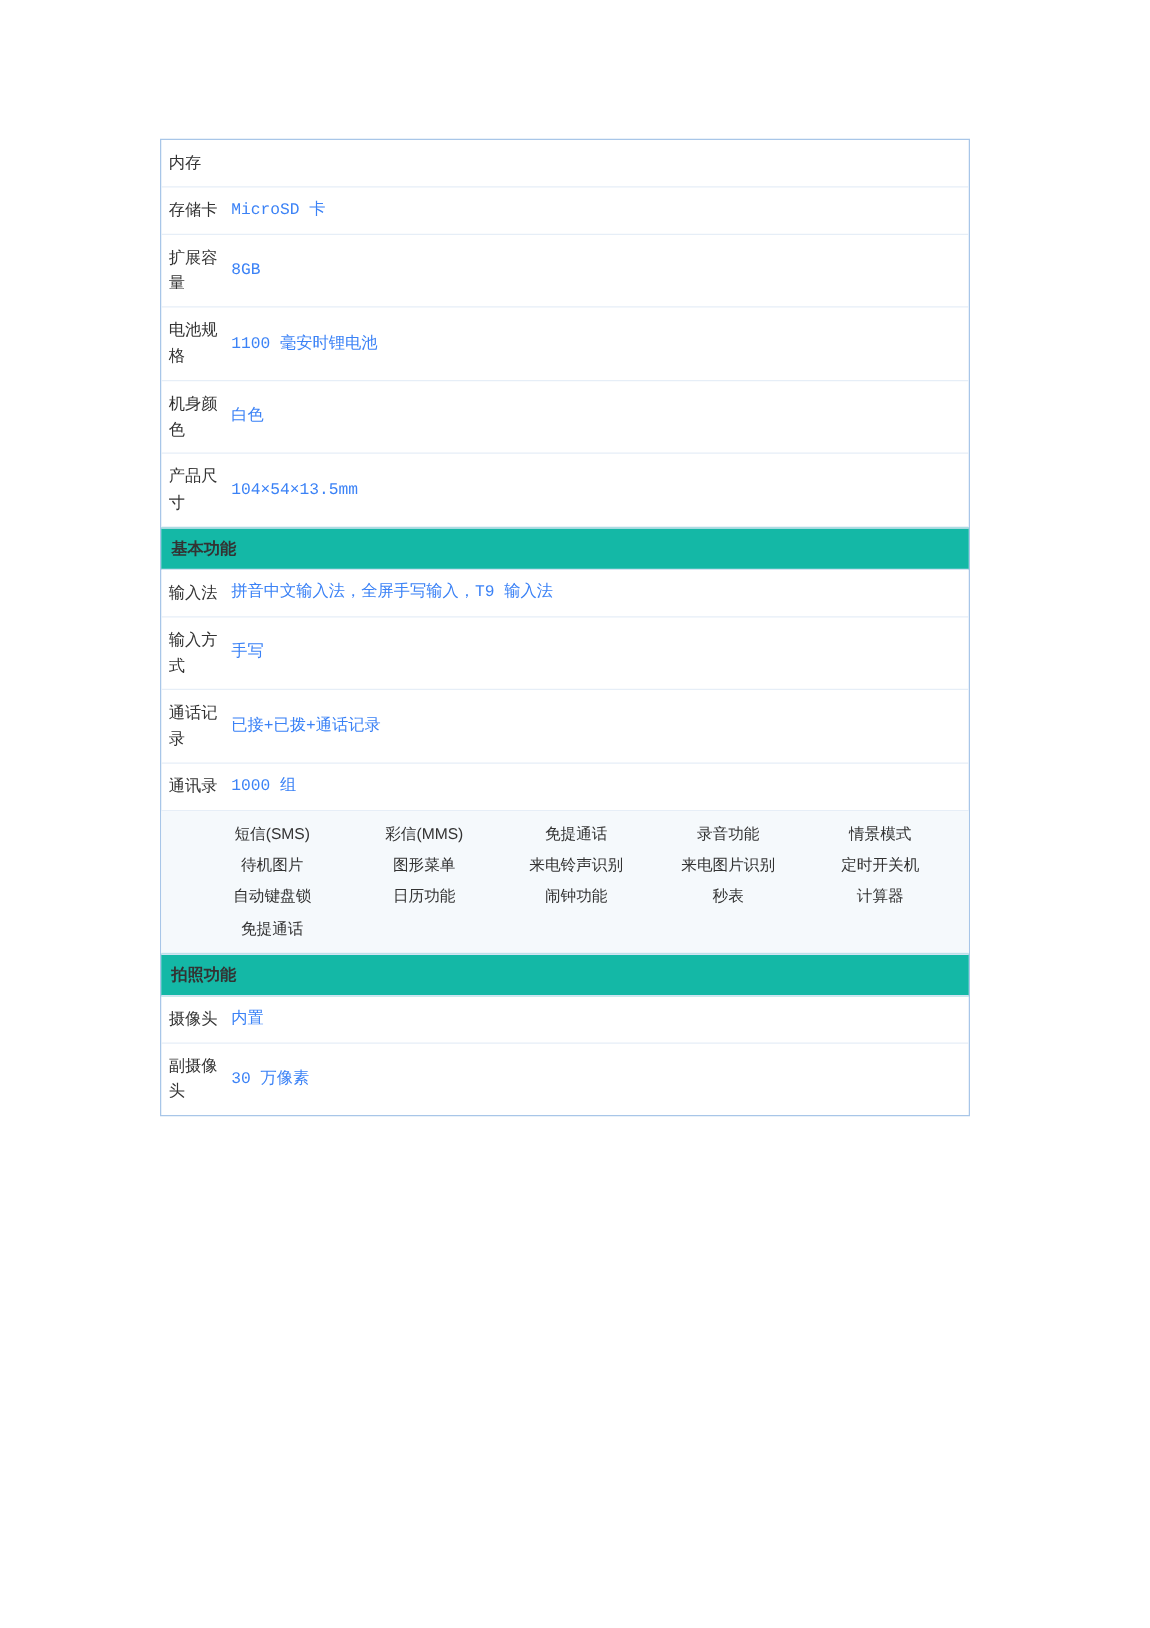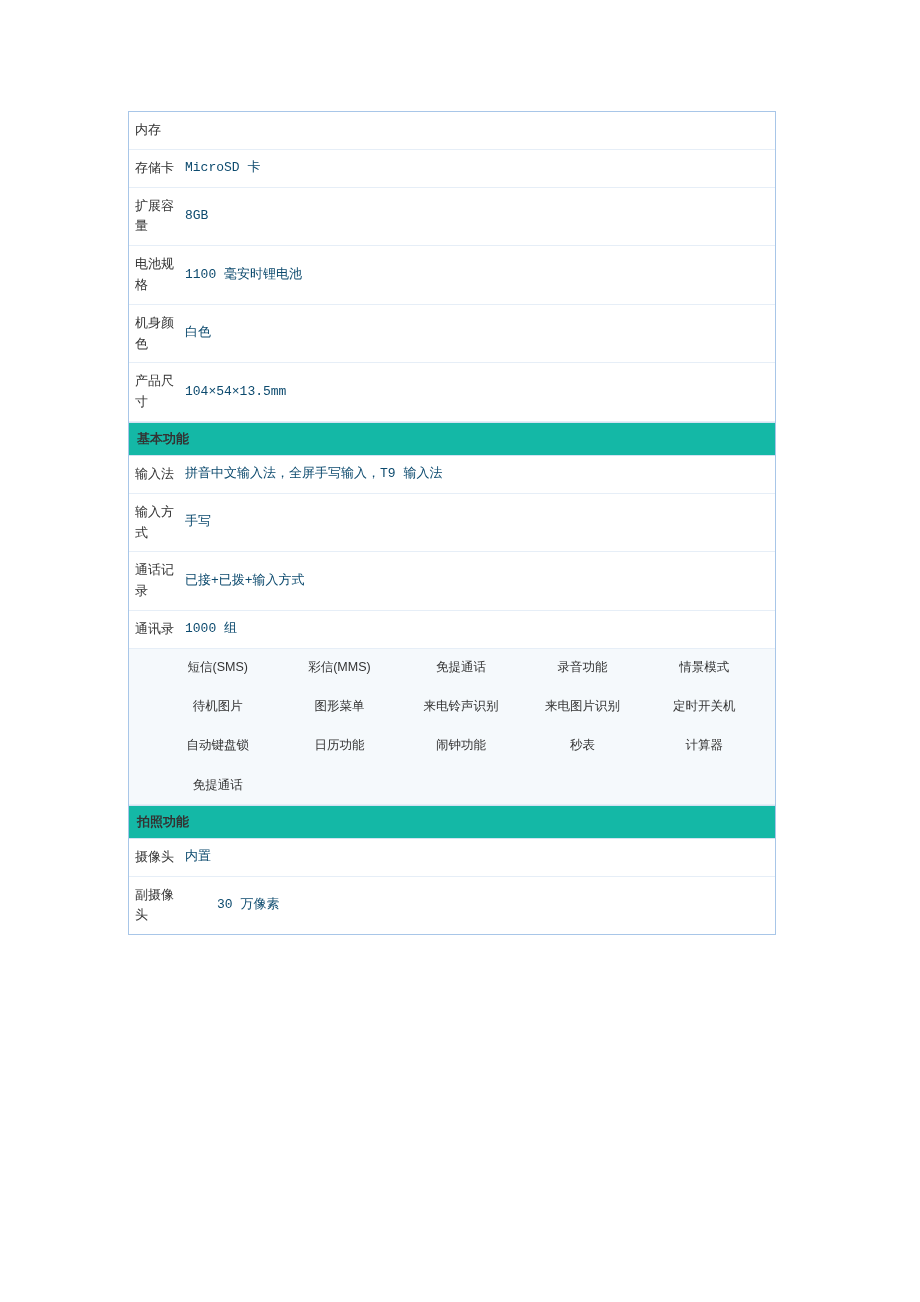--- a/index.html
+++ b/index.html
@@ -23,50 +23,50 @@
     width: 648px;
     border: 1px solid #a8c6e8;
     box-sizing: border-box;
   }
   .row {
     display: flex;
     align-items: center;
     padding: 8px 10px 8px 6px;
     border-bottom: 1px solid #e6eef7;
   }
-  .row:last-child { border-bottom: none; gap: 32px; }
+  .row:last-child { border-bottom: none; }
   .label-cell {
     width: 40px;
     flex-shrink: 0;
     text-align: left;
     color: #333;
     line-height: 1.6;
   }
   .value-cell {
     flex: 1;
     padding-left: 10px;
-    color: #0c4a6e;
+    color: #3b82f6;
     line-height: 1.6;
     font-family: Consolas, "Courier New", monospace, "Microsoft YaHei";
   }
   .section-header {
     background: #14b8a6;
     padding: 7px 8px;
     font-weight: bold;
     color: #333;
     border-bottom: 1px solid #d3e3f2;
     border-top: 1px solid #d3e3f2;
   }
   .feature-grid {
     display: grid;
     grid-template-columns: repeat(5, 1fr);
     padding: 6px 10px 6px 28px;
     background: #f5f9fc;
     border-bottom: 1px solid #e6eef7;
-    row-gap: 14px;
+    row-gap: 0;
   }
   .feature-item {
     text-align: center;
     padding: 2px 4px;
     color: #333;
     font-size: 12.5px;
     line-height: 1.7;
   }
 </style>
 </head>
@@ -105,21 +105,21 @@
     <div class="row">
       <div class="label-cell">输入法</div>
       <div class="value-cell">拼音中文输入法，全屏手写输入，T9 输入法</div>
     </div>
     <div class="row">
       <div class="label-cell">输入方式</div>
       <div class="value-cell">手写</div>
     </div>
     <div class="row">
       <div class="label-cell">通话记录</div>
-      <div class="value-cell">已接+已拨+输入方式</div>
+      <div class="value-cell">已接+已拨+通话记录</div>
     </div>
     <div class="row">
       <div class="label-cell">通讯录</div>
       <div class="value-cell">1000 组</div>
     </div>
 
     <div class="feature-grid">
       <div class="feature-item">短信(SMS)</div>
       <div class="feature-item">彩信(MMS)</div>
       <div class="feature-item">免提通话</div>

